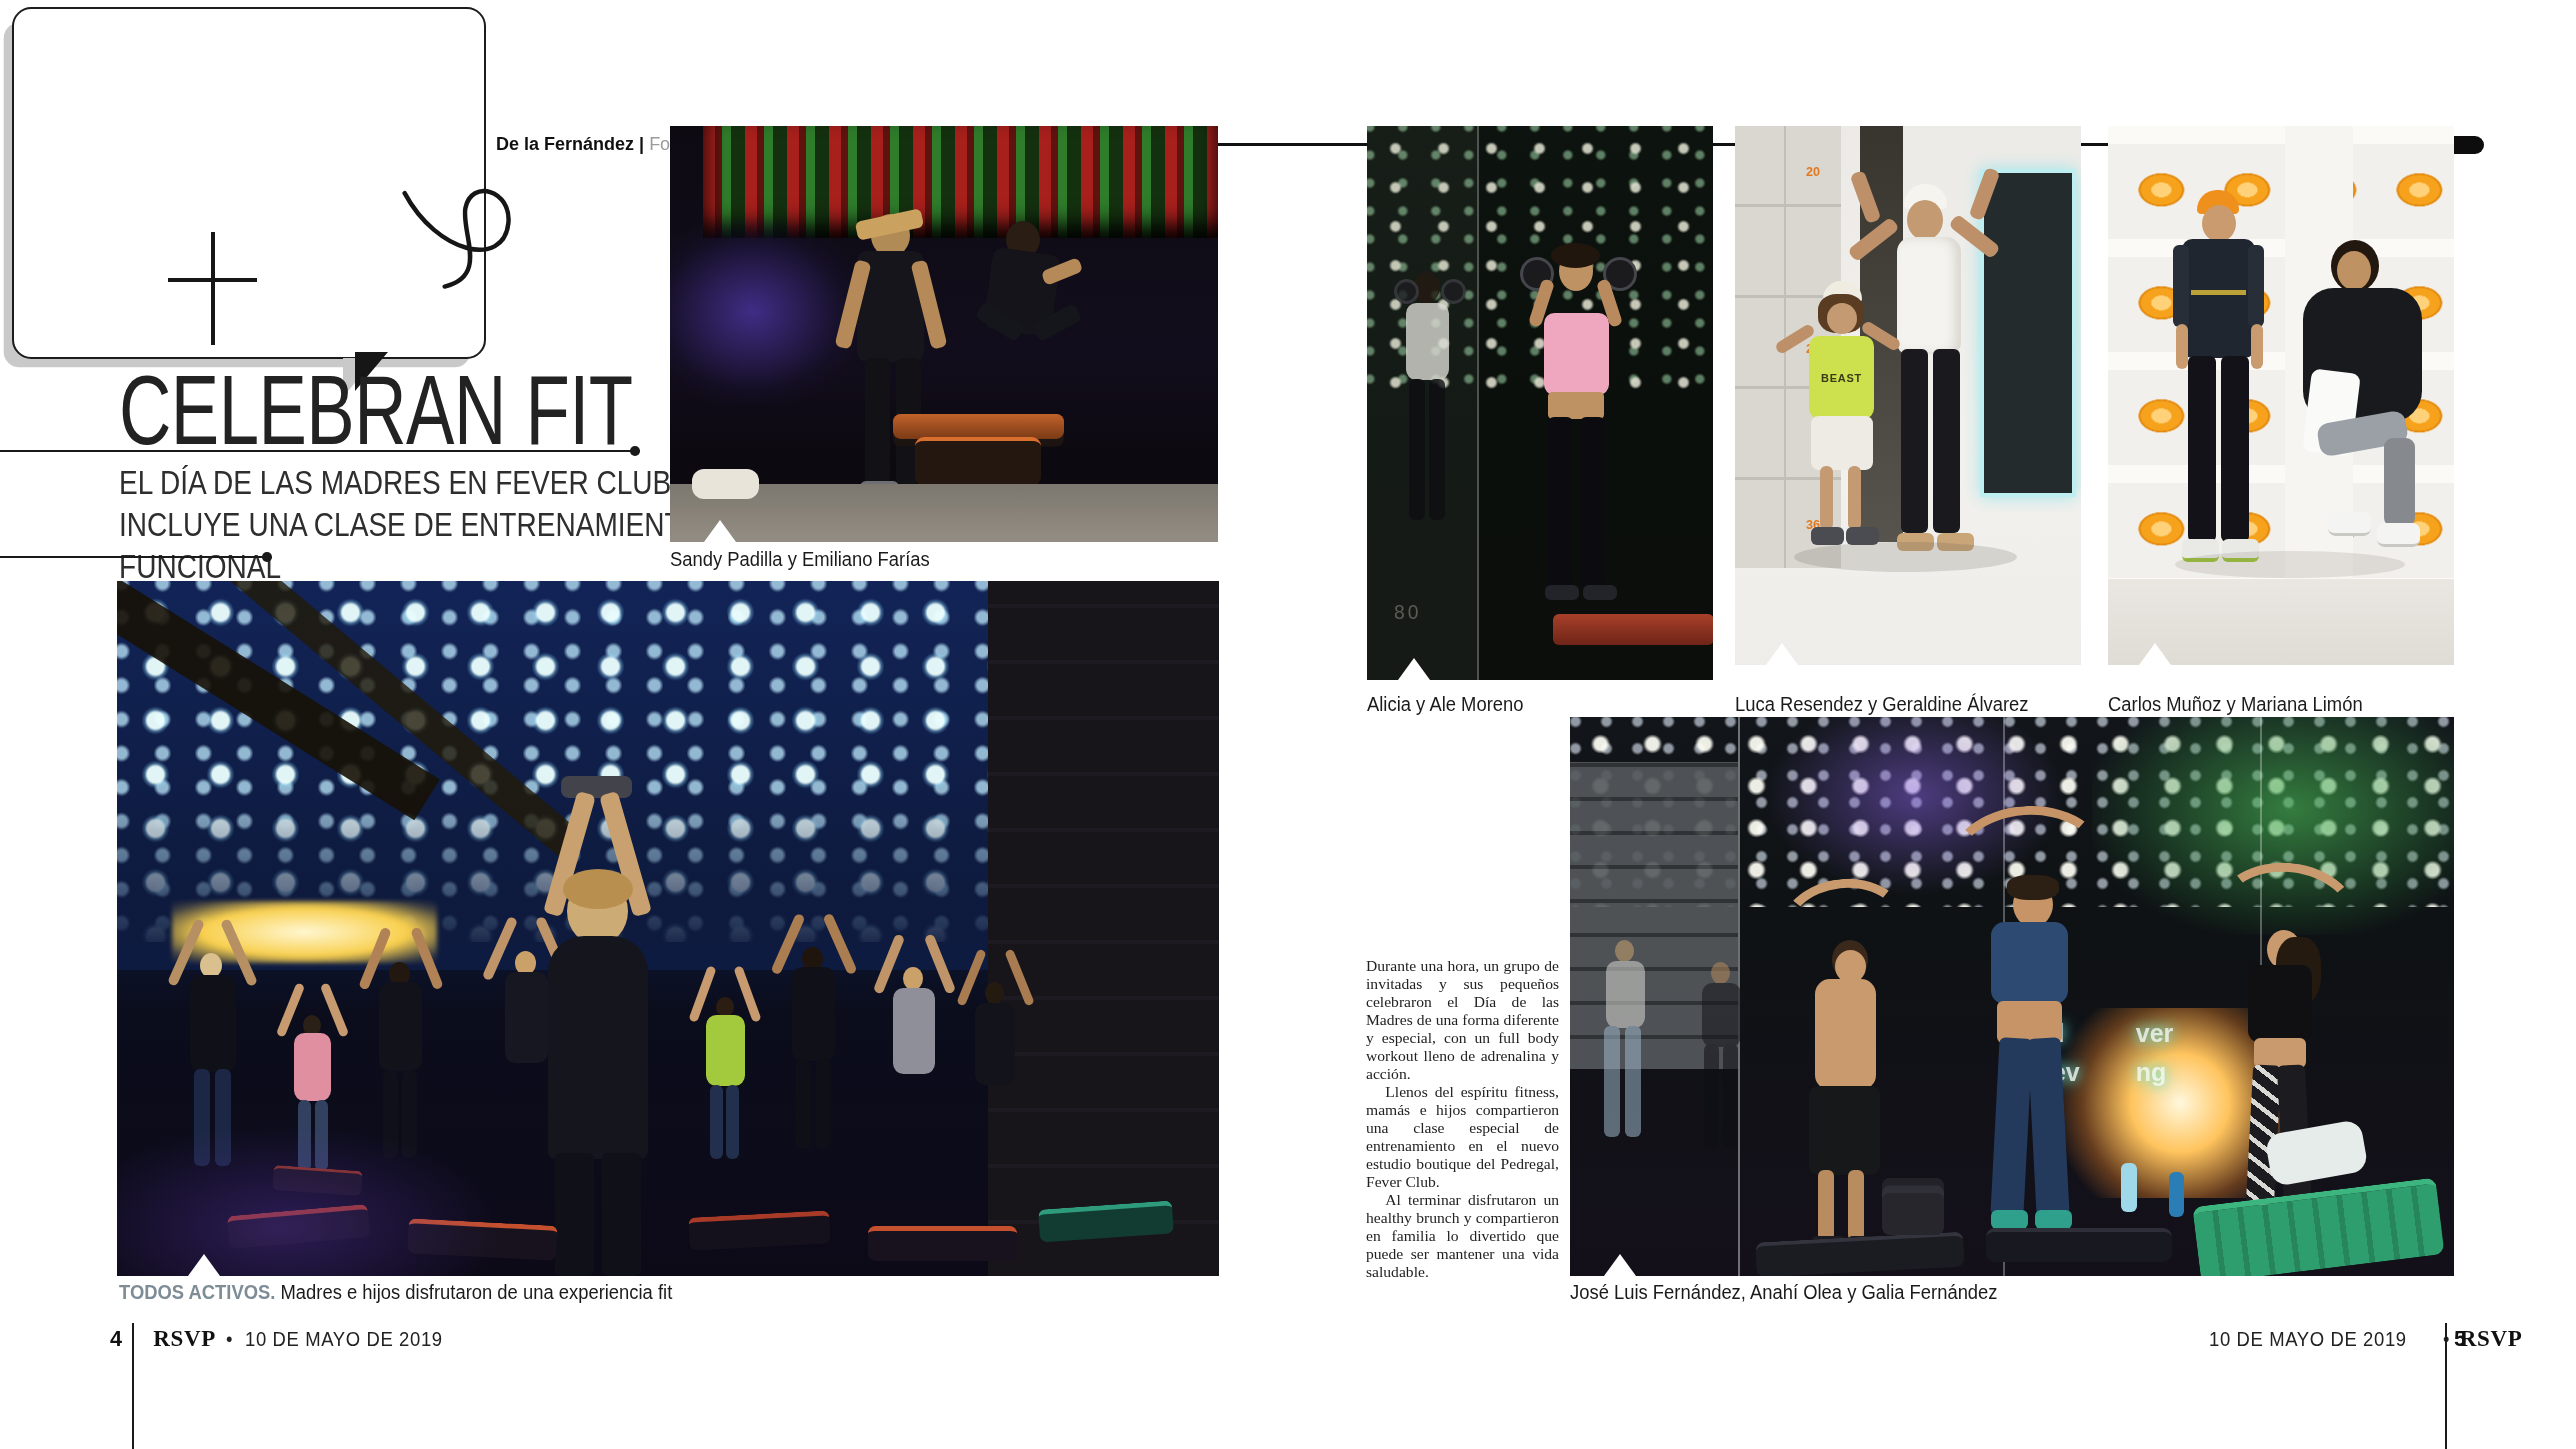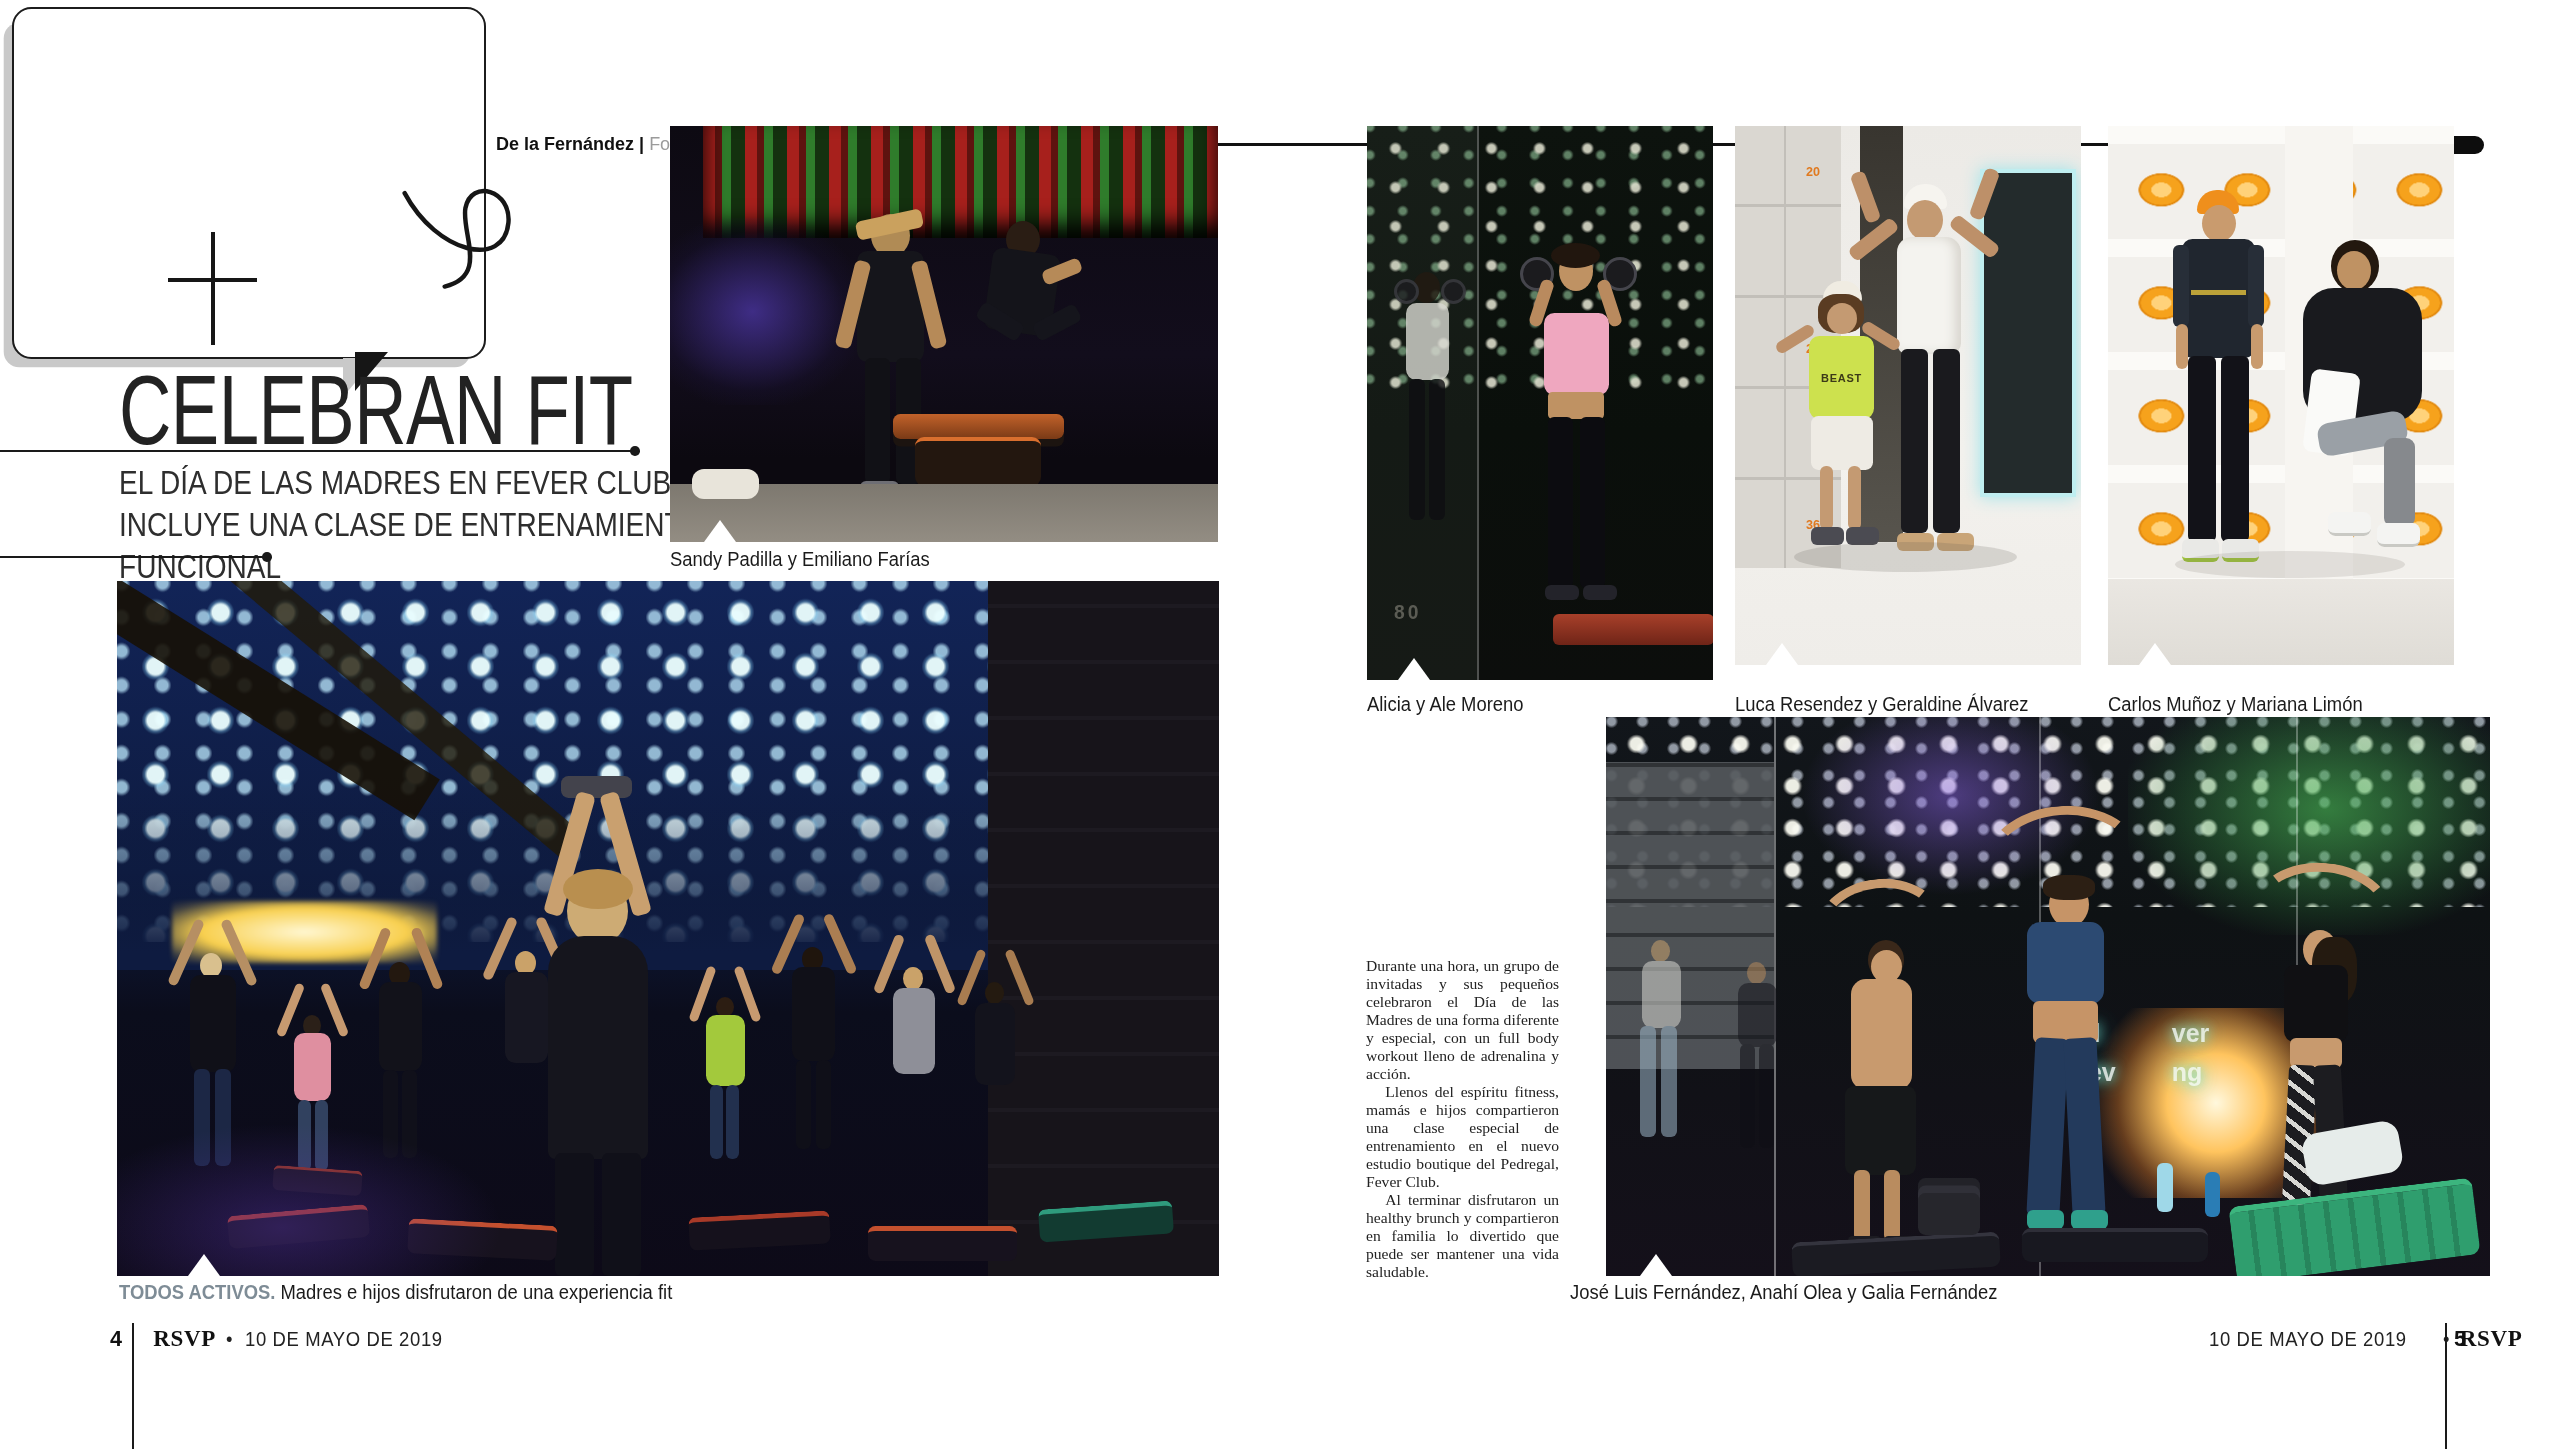--- a/index.html
+++ b/index.html
@@ -263,21 +263,21 @@
     <div class="limb" style="left:236px;top:153px;width:13.4px;height:48px;background:#b98a5e;transform:rotate(-18deg);"></div>
     <div class="torso" style="left:177px;top:187px;width:65px;height:82px;background:#efa7bf;"></div>
     <div class="torso" style="left:181px;top:266px;width:56px;height:27px;background:#bf9263;border-radius:4.5px;"></div>
     <div class="limb" style="left:181px;top:291px;width:25px;height:171px;background:#0c0c10;"></div>
     <div class="limb" style="left:213px;top:291px;width:25px;height:171px;background:#0c0c10;"></div>
     <div class="limb" style="left:178px;top:459px;width:34px;height:15px;background:#23232a;"></div>
     <div class="limb" style="left:216px;top:459px;width:34px;height:15px;background:#23232a;"></div>
   </div>
   <div class="abs" style="left:186px;top:488px;width:161px;height:31px;border-radius:6px;
        background:linear-gradient(180deg,#a8402a,#6f2417);"></div>
-  <div class="abs" style="left:27px;top:476px;color:#6d6d64;font-size:19.3px;letter-spacing:3px;opacity:.8;font-weight:bold;">80</div>
+  <div class="abs" style="left:27px;top:476px;color:#6d6d64;font-size:19.3px;letter-spacing:3px;opacity:.8;">80</div>
   <div class="notch" style="left:31px;"></div>
 </div>
 <div class="abs caption" style="left:1367px;top:693px;">Alicia y Ale Moreno</div>
 
 <div class="abs photo" style="left:1735px;top:126px;width:346px;height:539px;background:linear-gradient(180deg,#eceae6 0%,#f3f1ed 60%,#efede9 100%);">
   <div class="abs" style="left:0;top:0;width:106px;height:82%;
        background:repeating-linear-gradient(0deg,#dad7d1 0 88px,#c2bfb9 88px 91px);"></div>
   <div class="abs" style="left:49px;top:0;width:2.2px;height:82%;background:#c2bfb9;"></div>
   <div class="abs" style="left:71px;top:39px;font-size:12.6px;font-weight:bold;color:#e07a20;">20</div>
   <div class="abs" style="left:71px;top:216px;font-size:12.6px;font-weight:bold;color:#e07a20;">24</div>
@@ -351,21 +351,21 @@
     <div class="limb" style="left:210px;top:291px;width:89px;height:33px;background:#9aa0a6;border-radius:12px;transform:rotate(-10deg);"></div>
     <div class="limb" style="left:276px;top:312px;width:31px;height:89px;background:#86898d;border-radius:9px;"></div>
     <div class="limb" style="left:220px;top:386px;width:43px;height:21px;background:#f4f4f2;border-radius:7.4px;border-bottom:3.7px solid #c9c9c4;"></div>
     <div class="limb" style="left:269px;top:397px;width:43px;height:21px;background:#f4f4f2;border-radius:7.4px;border-bottom:3.7px solid #c9c9c4;"></div>
   </div>
   <div class="abs" style="left:67px;top:425px;width:230px;height:27px;border-radius:50%;background:rgba(100,95,85,.15);"></div>
   <div class="notch" style="left:31px;"></div>
 </div>
 <div class="abs caption" style="left:2108px;top:693px;">Carlos Muñoz y Mariana Limón</div>
 
-<div class="abs photo" style="left:1570px;top:717px;width:884px;height:559px;background:linear-gradient(180deg,#12161b 0%,#0e1214 35%,#14101a 100%);margin-left:36px;">
+<div class="abs photo" style="left:1570px;top:717px;width:884px;height:559px;background:linear-gradient(180deg,#12161b 0%,#0e1214 35%,#14101a 100%);">
   <div class="abs" style="left:0;top:0;width:100%;height:34%;
        background-image:radial-gradient(circle,rgba(255,255,245,.92) 0 6px,transparent 9.7px),
                         radial-gradient(circle,rgba(230,240,255,.6) 0 3.7px,transparent 6.7px);
        background-size:52px 42px,31px 27px;background-position:4.5px 6px,21px 18px;"></div>
   <div class="abs" style="right:-4%;top:-6%;width:45%;height:45%;
        background:radial-gradient(ellipse,#46b152aa 0%,#2c7c3a44 55%,transparent 75%);"></div>
   <div class="abs" style="left:22%;top:-4%;width:34%;height:36%;
        background:radial-gradient(ellipse,#8a63e680 0%,transparent 70%);"></div>
   <div class="abs" style="left:0;top:45px;width:19%;height:55%;
        background:repeating-linear-gradient(0deg,#55595d 0 30px,#34373a 30px 34px),repeating-linear-gradient(90deg,transparent 0 42px,#2e313477 42px 46px);opacity:.9;"></div>

